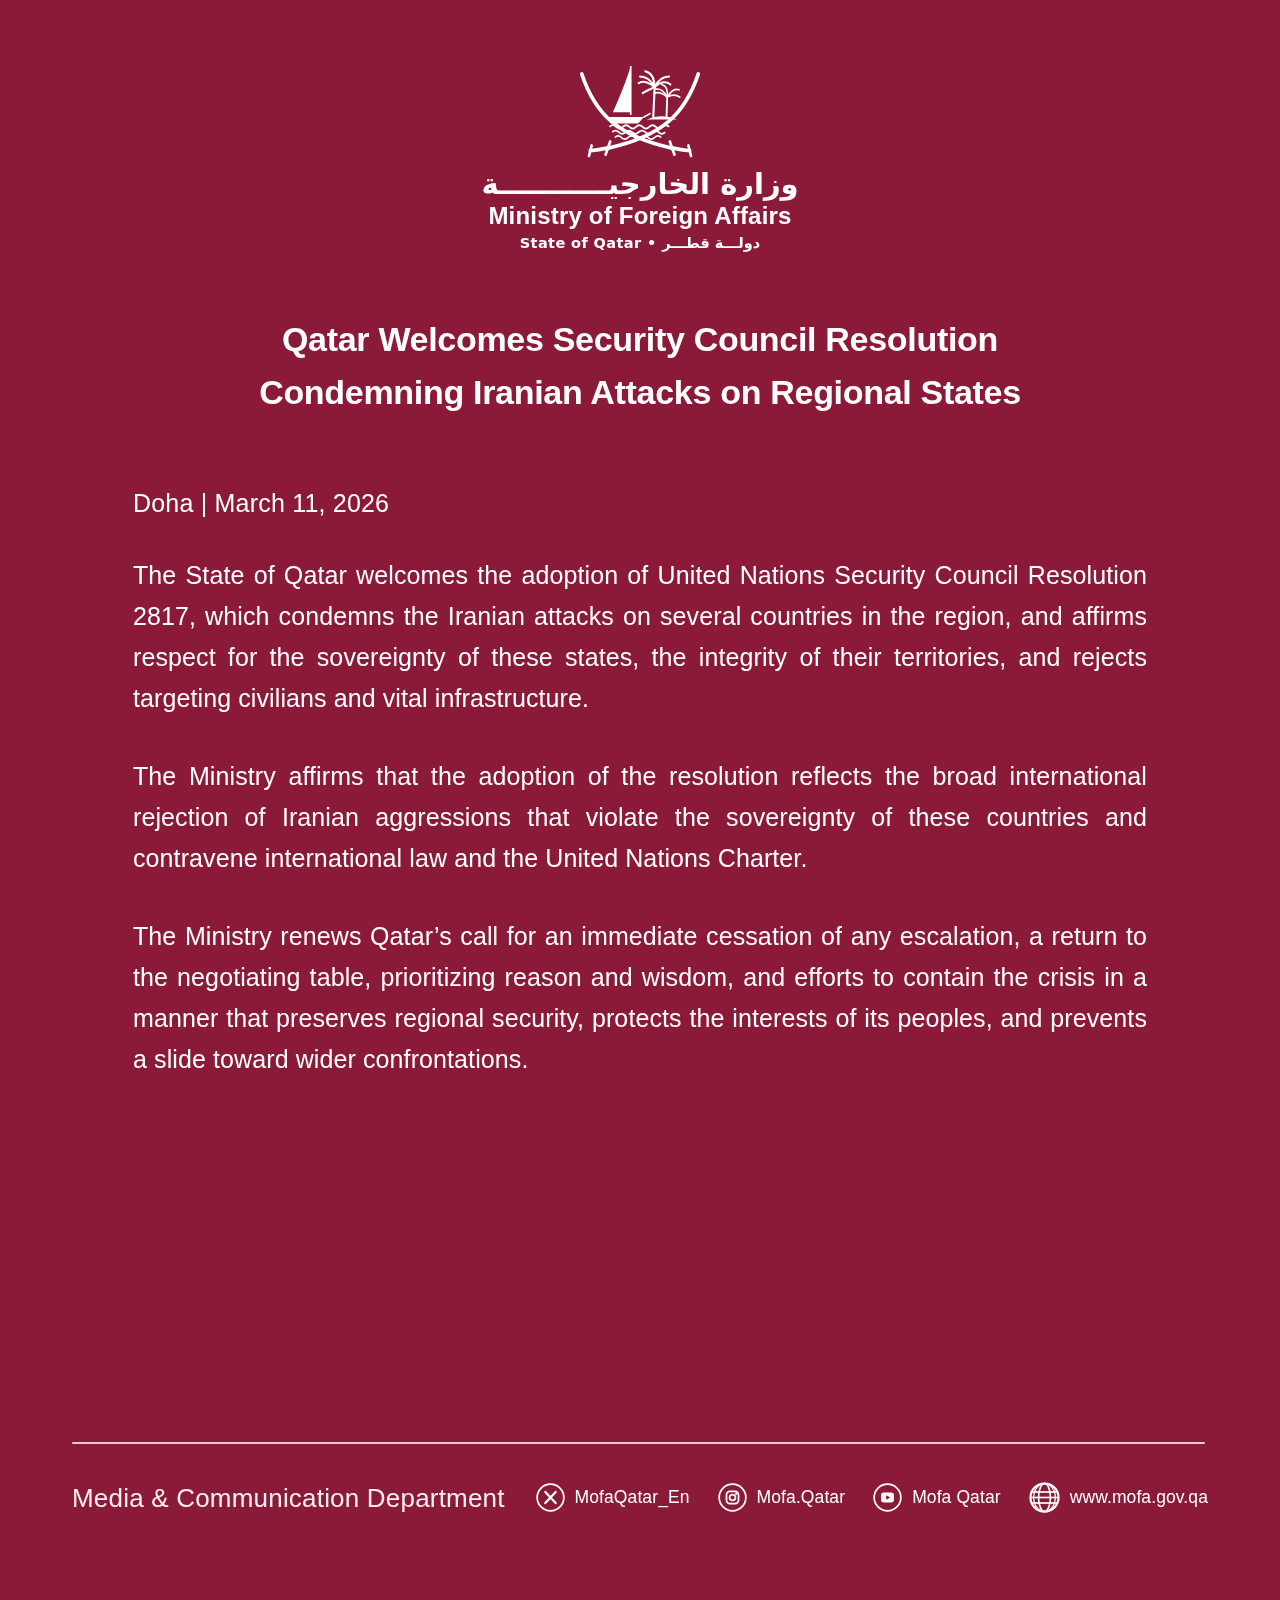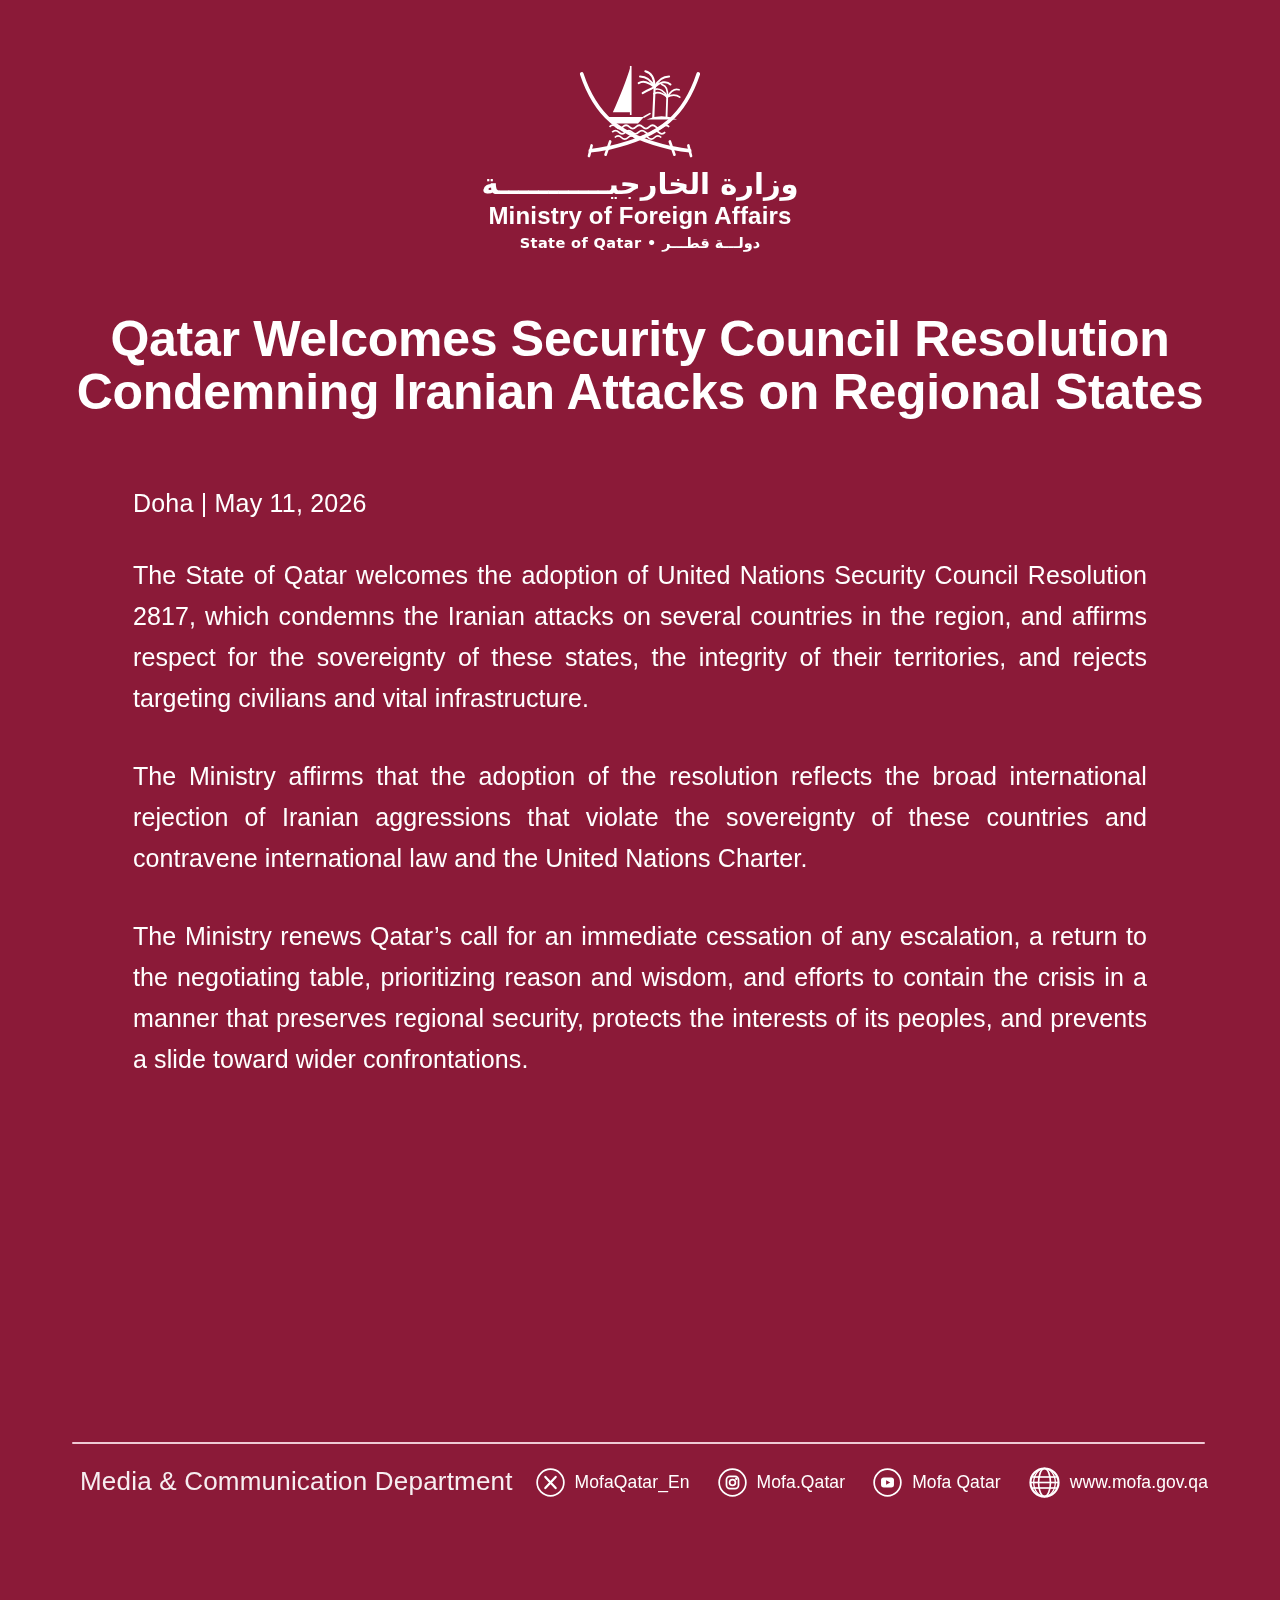--- a/index.html
+++ b/index.html
@@ -45,21 +45,21 @@
     font-family: "DejaVu Sans", sans-serif;
     font-size: 14.5px;
     font-weight: 700;
     letter-spacing: 0.4px;
   }
 
   
   .title-block {
     margin-top: 62px;
     text-align: center;
-    font-size: 50px;
+    font-size: 34px;
     font-weight: 700;
     line-height: 53px;
     letter-spacing: -0.3px;
   }
   .dateline {
     margin: 70px 133px 0 133px;
     font-size: 25px;
     letter-spacing: 0.2px;
   }
   .body-copy p {
@@ -75,27 +75,27 @@
     position: absolute;
     left: 72px;
     width: 1133px;
     top: 1442px;
     height: 2px;
     background: #EFC9D4;
     border-radius: 1px;
   }
   .footer-row {
     position: absolute;
-    left: 80px;
+    left: 72px;
     right: 72px;
     top: 1466px;
     height: 48px;
     display: flex;
     justify-content: space-between;
-    align-items: flex-start;
+    align-items: flex-end;
   }
   .department {
     font-size: 26px;
     font-weight: 400;
     color: rgba(255,255,255,0.93);
     letter-spacing: 0.2px;
   }
   .social-list {
     display: flex;
     align-items: center;
@@ -163,21 +163,21 @@
   <div class="ministry-en">Ministry of Foreign Affairs</div>
   <div class="state-line">State of Qatar • دولـــة قطـــر</div>
 </header>
 
 <main>
   <h1 class="title-block">
     <div>Qatar Welcomes Security Council Resolution</div>
     <div>Condemning Iranian Attacks on Regional States</div>
   </h1>
 
-  <div class="dateline">Doha | May 11, 2026</div>
+  <div class="dateline">Doha | March 11, 2026</div>
 
   <div class="body-copy">
     <p>The State of Qatar welcomes the adoption of United Nations Security Council Resolution 2817, which condemns the Iranian attacks on several countries in the region, and affirms respect for the sovereignty of these states, the integrity of their territories, and rejects targeting civilians and vital infrastructure.</p>
     <p>The Ministry affirms that the adoption of the resolution reflects the broad international rejection of Iranian aggressions that violate the sovereignty of these countries and contravene international law and the United Nations Charter.</p>
     <p>The Ministry renews Qatar’s call for an immediate cessation of any escalation, a return to the negotiating table, prioritizing reason and wisdom, and efforts to contain the crisis in a manner that preserves regional security, protects the interests of its peoples, and prevents a slide toward wider confrontations.</p>
   </div>
 </main>
 
 <div class="footer-divider"></div>
 

